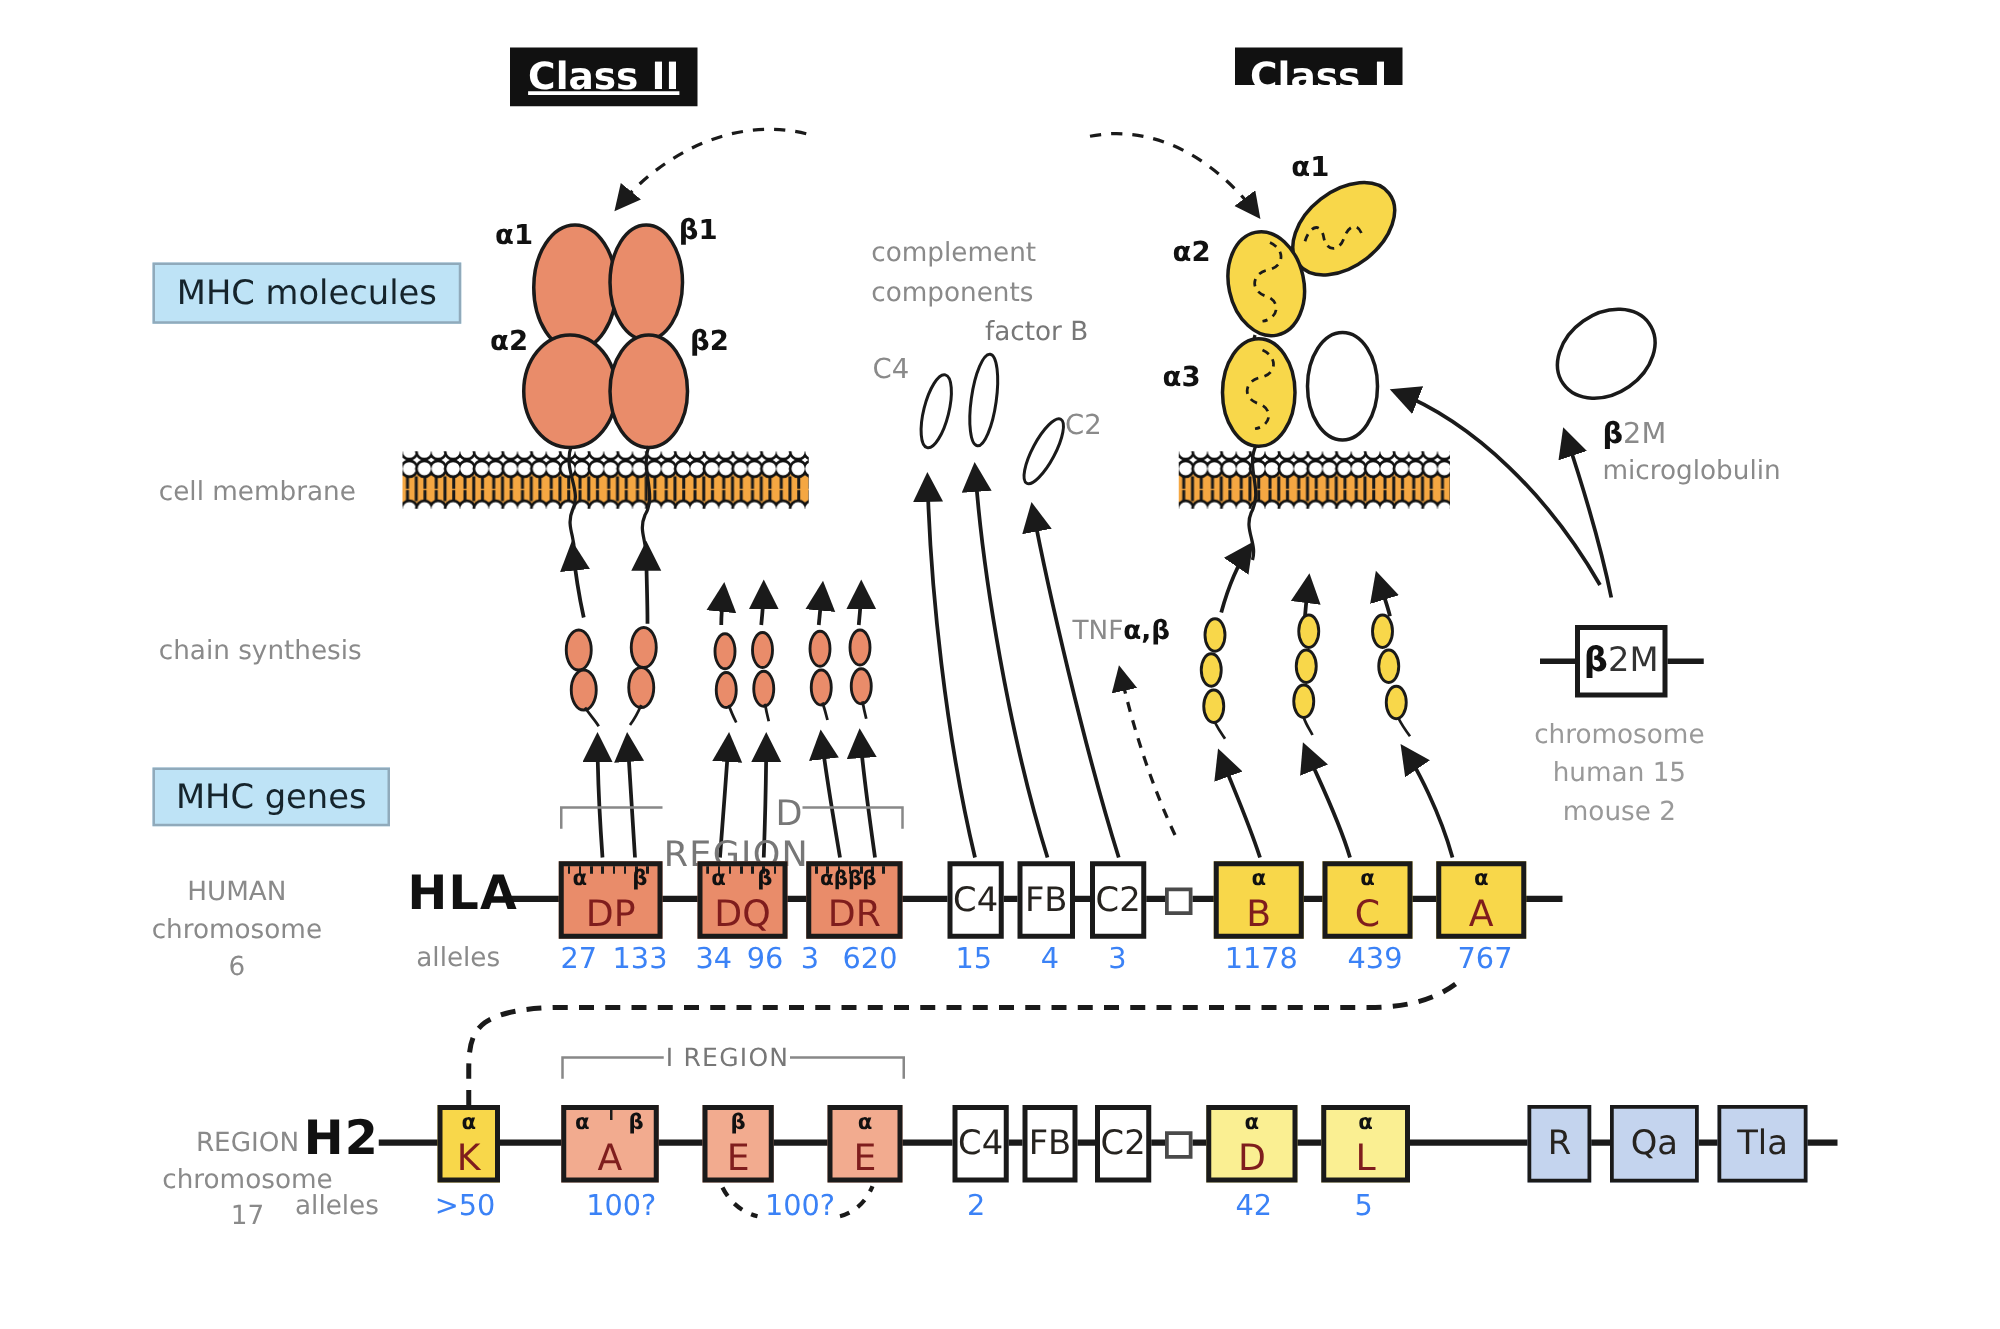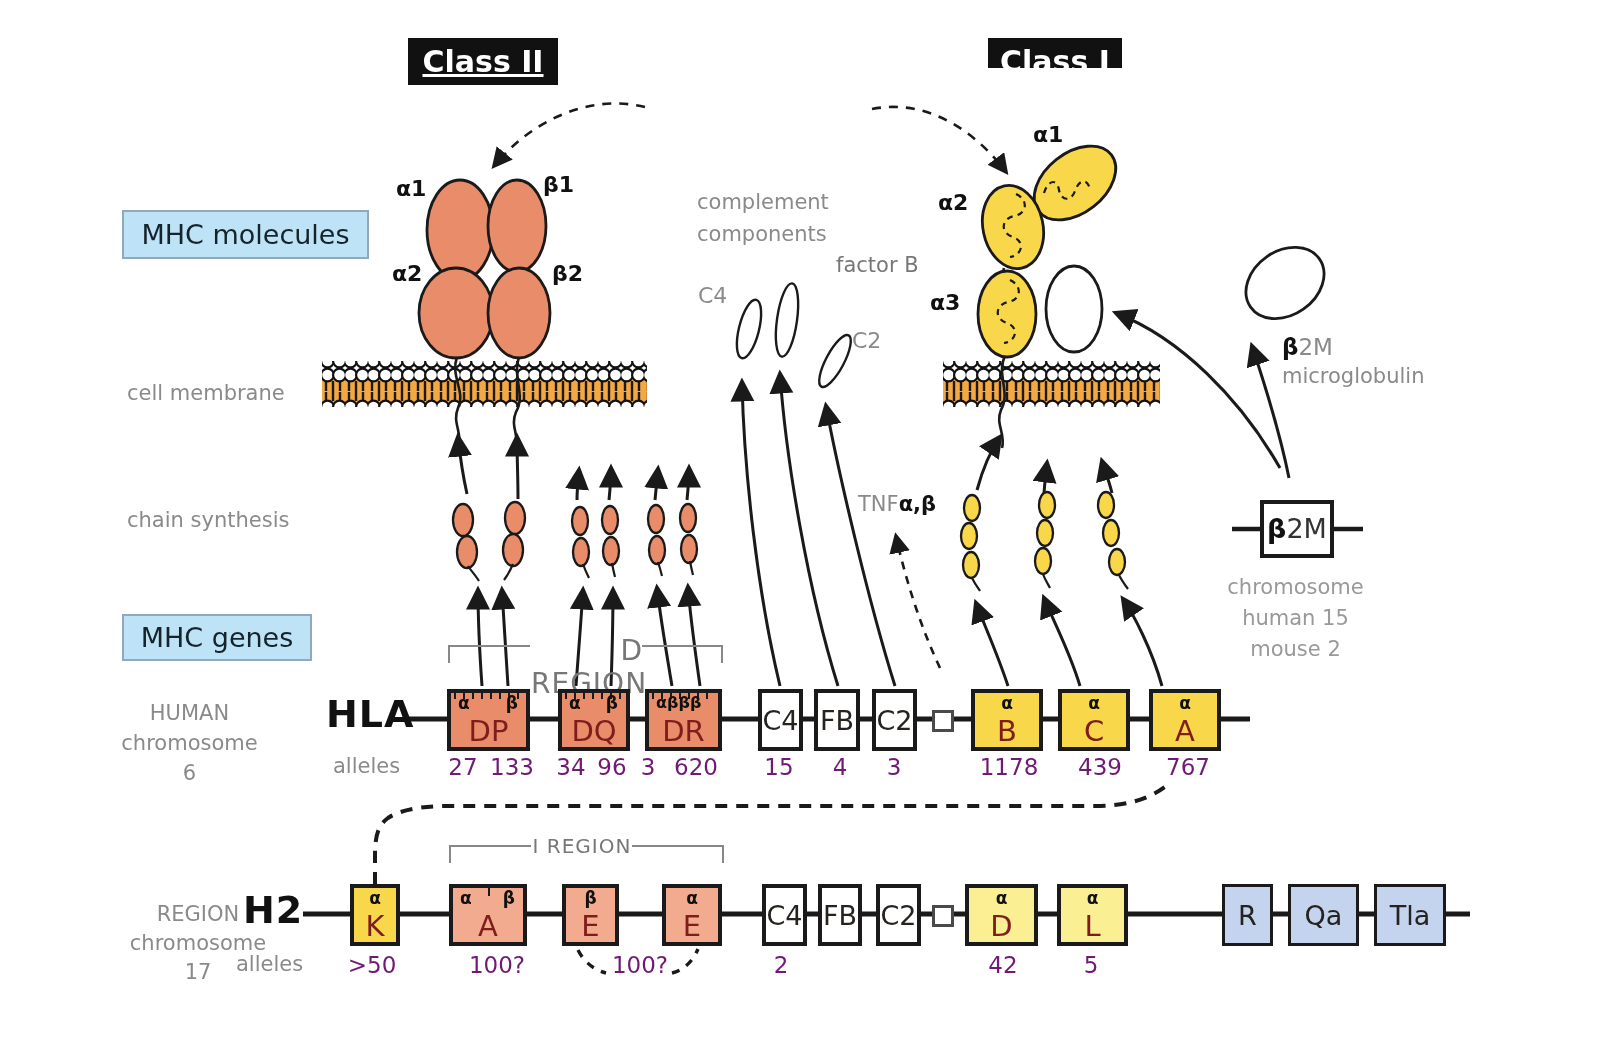--- a/index.html
+++ b/index.html
@@ -4,21 +4,21 @@
 <style>
   html,body{margin:0;padding:0;background:#ffffff;}
   #stage{position:relative;width:1600px;height:1063px;background:#ffffff;overflow:hidden;
          font-family:"DejaVu Sans",sans-serif;}
   #diagram-svg{position:absolute;left:0;top:0;z-index:1;}
   .abs{position:absolute;z-index:2;}
   .titlebox{background:#111;color:#fff;text-align:center;font-size:30px;font-weight:600;}
   .bluebox{background:#bee3f6;border:2px solid #90aabb;color:#15242c;text-align:center;font-size:27px;}
   .handgray{color:#8a8a8a;font-size:21px;}
   .handgray2{color:#777;font-size:21px;}
-  .num{color:#701a75;font-size:23px;transform:translateX(-50%);white-space:nowrap;}
+  .num{color:#3b82f6;font-size:23px;transform:translateX(-50%);white-space:nowrap;}
   .complex-name{color:#111;font-size:38px;font-weight:bold;letter-spacing:1px;}
   .gbox{position:absolute;z-index:2;height:62px;border:4px solid #1a1a1a;box-sizing:border-box;}
   .salmon{background:#e98c6a;}
   .lsalmon{background:#f2ab8f;}
   .yellow{background:#f8d74a;}
   .lyellow{background:#faef92;}
   .lblue{background:#c4d4ee;border-width:3px;}
   .whitebox{background:#ffffff;}
   .sq{position:absolute;z-index:2;width:22px;height:22px;border:3px solid #4a4a4a;background:#fff;box-sizing:border-box;}
   .gname{position:absolute;bottom:1px;left:0;width:100%;text-align:center;font-size:29px;color:#7f1d1d;line-height:1.0;}
@@ -179,21 +179,21 @@
 <div class="abs titlebox" style="left:988px;top:38px;width:134px;height:30px;line-height:47px;"><span>Class I</span></div>
 
 
 <div class="abs bluebox" style="left:122px;top:210px;width:243px;height:45px;line-height:45px;"><span>MHC molecules</span></div>
 <div class="abs bluebox" style="left:122px;top:614px;width:186px;height:43px;line-height:43px;"><span>MHC genes</span></div>
 <div class="abs handgray" style="left:127px;top:381px;">cell membrane</div>
 <div class="abs handgray" style="left:127px;top:508px;">chain synthesis</div>
 
 <div class="abs handgray" style="left:697px;top:190px;">complement</div>
 <div class="abs handgray" style="left:697px;top:222px;">components</div>
-<div class="abs handgray2" style="left:836px;top:253px;text-align:center;">factor B</div>
+<div class="abs handgray2" style="left:788px;top:253px;text-align:center;">factor B</div>
 <div class="abs handgray" style="left:698px;top:283px;font-size:22px;">C4</div>
 <div class="abs handgray" style="left:852px;top:328px;font-size:22px;">C2</div>
 
 <div class="abs" style="left:858px;top:492px;font-size:21px;"><span class="b-gray">TNF</span><span class="b-bold">α,β</span></div>
 
 <div class="abs dom-label" style="left:396px;top:176px;">α1</div>
 <div class="abs dom-label" style="left:543px;top:172px;">β1</div>
 <div class="abs dom-label" style="left:392px;top:261px;">α2</div>
 <div class="abs dom-label" style="left:552px;top:261px;">β2</div>
 

